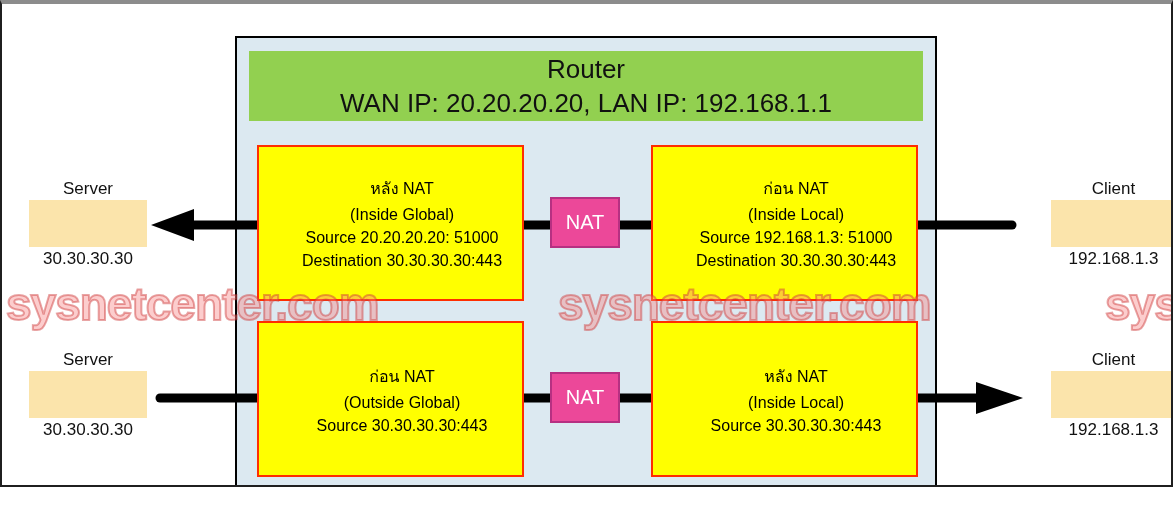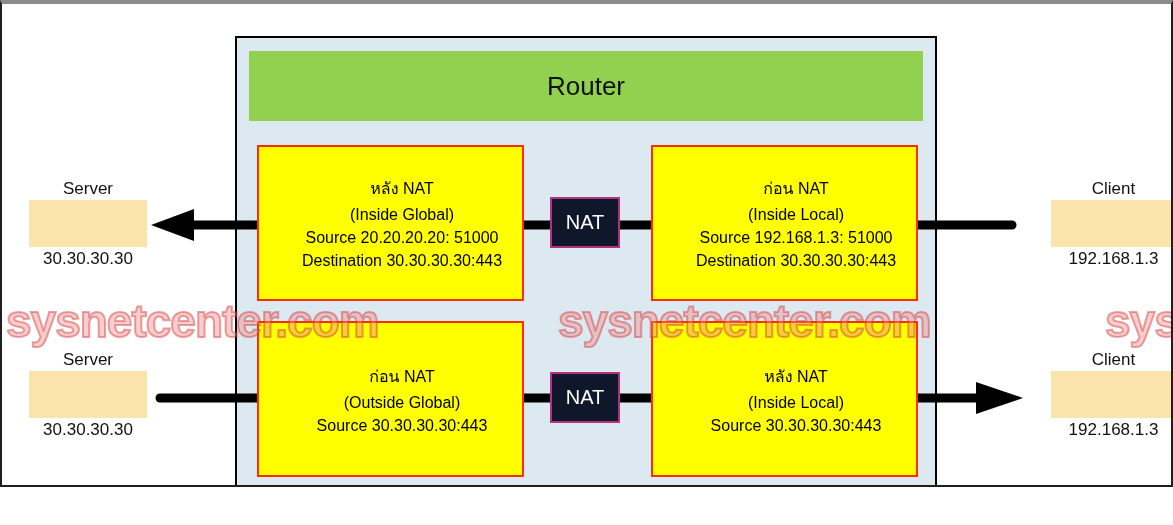--- a/index.html
+++ b/index.html
@@ -50,21 +50,21 @@
     padding-left: 23px;
   }
   .nat-state.tl { left: 255px; top: 141px; }
   .nat-state.tr { left: 649px; top: 141px; }
   .nat-state.bl { left: 255px; top: 317px; }
   .nat-state.br { left: 649px; top: 317px; }
   
   .nat-box {
     position: absolute; left: 548px;
     width: 70px; height: 51px;
-    background: #0f172a;
+    background: #ec4899;
     border: 2px solid #b63082;
     color: #ffffff;
     display: flex; align-items: center; justify-content: center;
     font-size: 20px;
     z-index: 3;
   }
   .nat-box.top { top: 193px; }
   .nat-box.bottom { top: 368px; }
   
   .endpoint {
@@ -76,21 +76,21 @@
     font-size: 17px; line-height: 22px;
     z-index: 3;
     gap: 48px;
   }
   .endpoint.server { left: 27px; width: 118px; height: 47px; }
   .endpoint.client { left: 1023px; width: 125px; height: 47px; margin-left: 26px; }
   .endpoint.row-top { top: 196px; }
   .endpoint.row-bottom { top: 367px; }
   
   .watermark {
-    position: absolute; top: 290px;
+    position: absolute; top: 273px;
     font-size: 46px;
     font-weight: bold;
     letter-spacing: -1px;
     white-space: nowrap;
     color: rgba(248, 130, 130, 0.40);
     -webkit-text-stroke: 2px rgba(205, 55, 55, 0.45);
     z-index: 4;
     pointer-events: none;
   }
   .watermark.w1 { left: 4px; }
@@ -108,20 +108,21 @@
     <line x1="186" y1="18" x2="1010" y2="18" stroke="#000000" stroke-width="9" stroke-linecap="round"></line>
     <polygon points="149,18 192,2 192,34" fill="#000000"></polygon>
   </svg>
   <svg class="flow-arrow bottom" viewBox="0 0 1173 36">
     <line x1="158" y1="18" x2="978" y2="18" stroke="#000000" stroke-width="9" stroke-linecap="round"></line>
     <polygon points="1021,18 974,2 974,34" fill="#000000"></polygon>
   </svg>
 
   <div class="router-header">
     <div>Router</div>
+    <div>WAN IP: 20.20.20.20, LAN IP: 192.168.1.1</div>
   </div>
 
   <div class="nat-state tl">
     <div>หลัง NAT</div>
     <div>(Inside Global)</div>
     <div>Source 20.20.20.20: 51000</div>
     <div>Destination 30.30.30.30:443</div>
   </div>
   <div class="nat-state tr">
     <div>ก่อน NAT</div>

